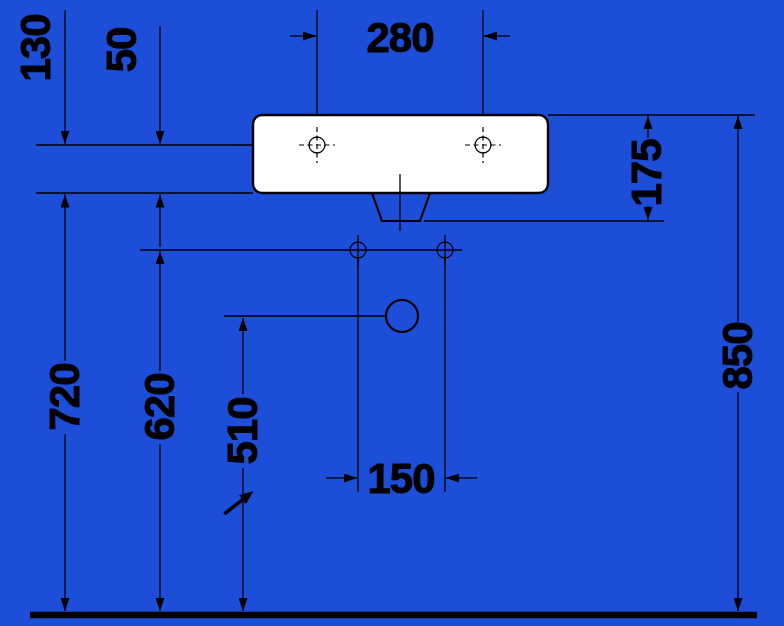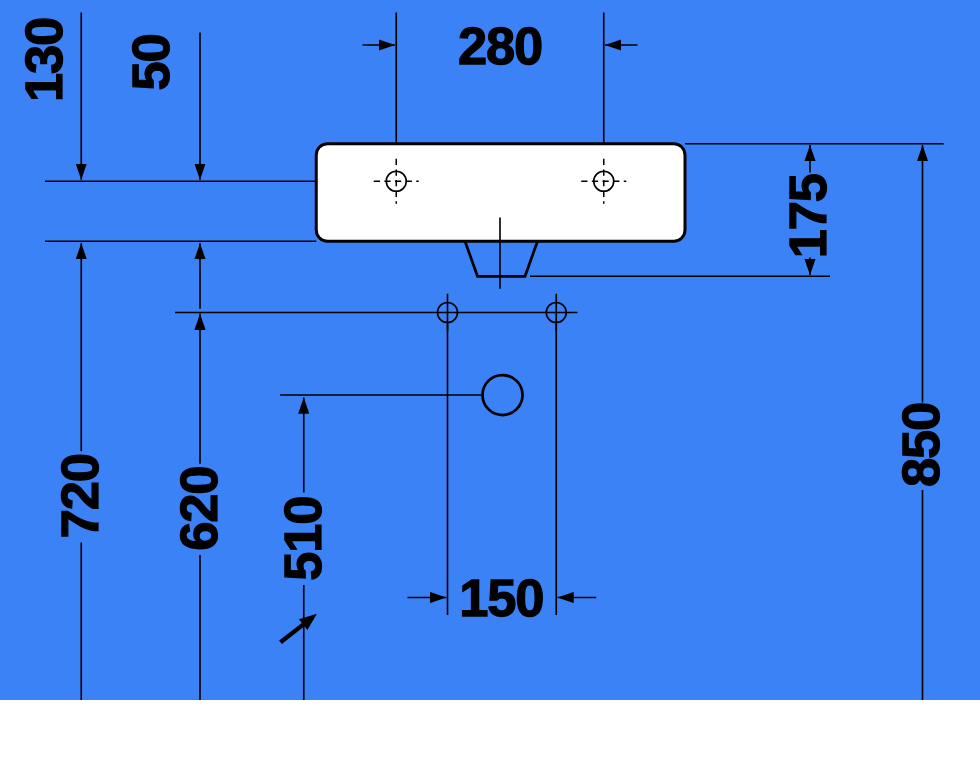--- a/index.html
+++ b/index.html
@@ -1,16 +1,16 @@
 <!DOCTYPE html>
 <html><head>
 <meta charset="utf-8">
 <style>
   html,body { margin:0; padding:0; background:#ffffff; }
-  .page { position:relative; width:784px; height:560px; background:#3b82f6; overflow:hidden; }
+  .page { position:relative; width:784px; height:626px; background:#1d4ed8; overflow:hidden; }
   svg { display:block; }
   .obj   { stroke:#000; stroke-width:2.2; fill:none; }
   .objf  { stroke:#000; stroke-width:2.4; fill:#fff; }
   .thin  { stroke:#000; stroke-width:1.3; fill:none; }
   .dash  { stroke:#000; stroke-width:1.2; fill:none; stroke-dasharray:5 3.5; }
   .floor { stroke:#000; stroke-width:6.5; fill:none; }
   .thick { stroke:#000; stroke-width:3.5; fill:none; }
   .num {
     font-family:"Liberation Sans", sans-serif;
     font-weight:700;

